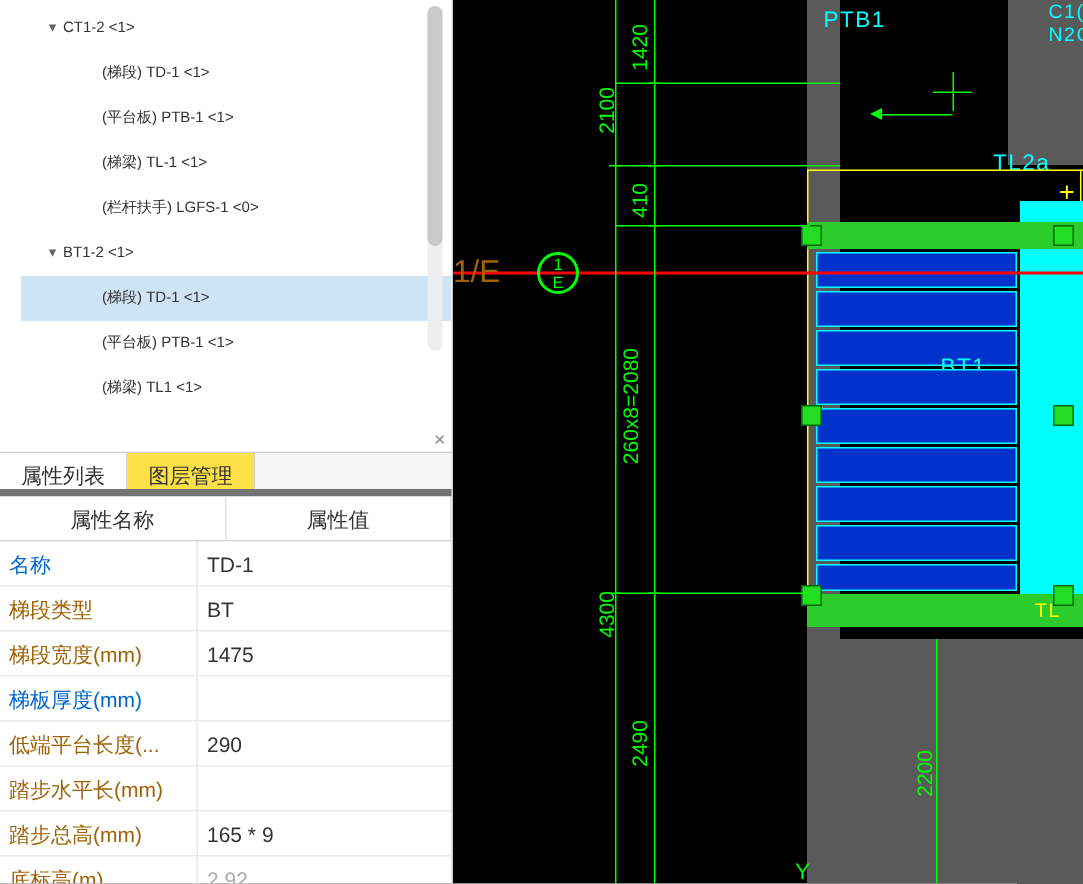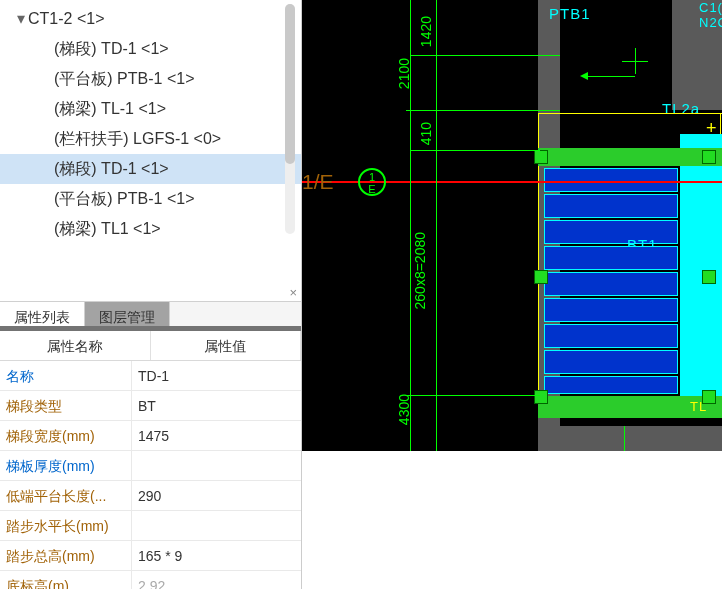--- a/index.html
+++ b/index.html
@@ -2,40 +2,40 @@
 <html><head>
 <meta charset="utf-8">
 <style>
   * { box-sizing: border-box; margin: 0; padding: 0; font-family: "Microsoft YaHei", Arial, sans-serif; }
   html, body { width: 722px; height: 589px; overflow: hidden; background: #fff; }
   .app { display: flex; width: 722px; height: 589px; }
   .left-pane { width: 302px; height: 589px; display: flex; flex-direction: column; border-right: 1px solid #ccc; }
   .tree { flex: 0 0 285px; overflow: hidden; position: relative; background: #fff; padding-top: 4px; }
   .tree-scrollbar { position: absolute; right: 6px; top: 4px; width: 10px; height: 230px; background: #eee; border-radius: 5px; }
   .tree-thumb { position: absolute; top: 0; width: 10px; height: 160px; background: #c9c9c9; border-radius: 5px; }
-  .tree-row { height: 30px; line-height: 30px; font-size: 16px; color: #333; white-space: nowrap; cursor: pointer; }
+  .tree-row { height: 30px; line-height: 30px; font-size: 10px; color: #333; white-space: nowrap; cursor: pointer; margin-left: 14px; }
   .tree-row.selected { background: #cfe3f6; }
   .tree-row .chev { display: inline-block; width: 14px; text-align: center; color: #666; }
   .tree-row.parent { padding-left: 14px; }
   .tree-row.child { padding-left: 54px; }
   .pane-split { height: 16px; position: relative; background: #fff; }
   .close-x { position: absolute; right: 4px; top: 0; font-size: 13px; color: #888; cursor: pointer; }
   .tabs { display: flex; height: 30px; background: #f5f5f5; border-top: 1px solid #d0d0d0; border-bottom: 5px solid #737373; }
-  .tab { padding: 0 14px; line-height: 30px; font-size: 14px; color: #333; border-right: 1px solid #d0d0d0; background: #a3a3a3; cursor: pointer; }
+  .tab { padding: 0 14px; line-height: 30px; font-size: 14px; color: #333; border-right: 1px solid #d0d0d0; background: #fde047; cursor: pointer; }
   .tab.active { background: #fff; }
   .prop-header { display: flex; height: 30px; background: #fff; border-bottom: 1px solid #d9d9d9; justify-content: space-between; }
   .prop-header div { flex: 0 0 50%; line-height: 30px; text-align: center; font-size: 14px; color: #333; border-right: 1px solid #e0e0e0; }
   .prop-rows { flex: 1; overflow: hidden; }
   .prop-row { display: flex; height: 30px; border-bottom: 1px solid #e9e9e9; }
   .prop-row .k { flex: 0 0 132px; padding-left: 6px; line-height: 30px; font-size: 14px; color: #a16207; border-right: 1px solid #e9e9e9; white-space: nowrap; overflow: hidden; text-overflow: ellipsis; }
   .prop-row .v { flex: 1; padding-left: 6px; line-height: 30px; font-size: 14px; color: #333; }
   .prop-row.link .k { color: #0066cc; }
   .prop-row.dim .v { color: #aaa; }
 
-  .cad { position: relative; flex: 1; height: 451px; background: #000; overflow: hidden; }
+  .cad { position: relative; flex: 1; height: 589px; background: #000; overflow: hidden; }
   .gray { position: absolute; background: #5a5a5a; }
   .greenfill { position: absolute; background: #2bcc2b; }
   .green-line-h { position: absolute; height: 1px; background: #00ff00; }
   .green-line-v { position: absolute; width: 1px; background: #00ff00; }
   .red-line { position: absolute; height: 2px; background: #ff0000; }
   .yellow-line-h { position: absolute; height: 1px; background: #ffff00; }
   .yellow-line-v { position: absolute; width: 1px; background: #ffff00; }
   .cyan { position: absolute; background: #00ffff; }
   .blue { position: absolute; background: #0033cc; border: 1px solid #00ffff; }
   .handle { position: absolute; width: 14px; height: 14px; background: #22dd22; border: 1px solid #006600; }
@@ -58,20 +58,21 @@
 
     <div class="tree">
       <div class="tree-scrollbar">
         <div class="tree-thumb"></div>
       </div>
       <div class="tree-row parent"><span class="chev">▾</span><span>CT1-2 &lt;1&gt;</span></div>
       <div class="tree-row child"><span>(梯段)  TD-1 &lt;1&gt;</span></div>
       <div class="tree-row child"><span>(平台板)  PTB-1 &lt;1&gt;</span></div>
       <div class="tree-row child"><span>(梯梁)  TL-1 &lt;1&gt;</span></div>
       <div class="tree-row child"><span>(栏杆扶手)  LGFS-1 &lt;0&gt;</span></div>
+      <div class="tree-row parent"><span class="chev">▾</span><span>BT1-2 &lt;1&gt;</span></div>
       <div class="tree-row child selected"><span>(梯段)  TD-1 &lt;1&gt;</span></div>
       <div class="tree-row child"><span>(平台板)  PTB-1 &lt;1&gt;</span></div>
       <div class="tree-row child"><span>(梯梁)  TL1 &lt;1&gt;</span></div>
     </div>
 
     <div class="pane-split">
       <span class="close-x">×</span>
     </div>
 
     <div class="tabs">

